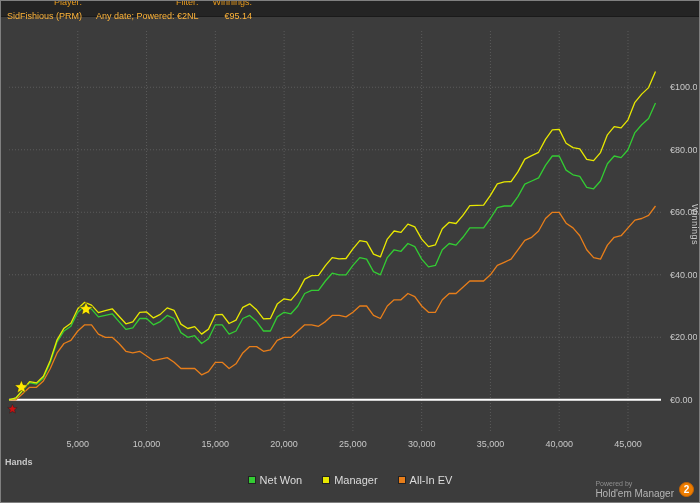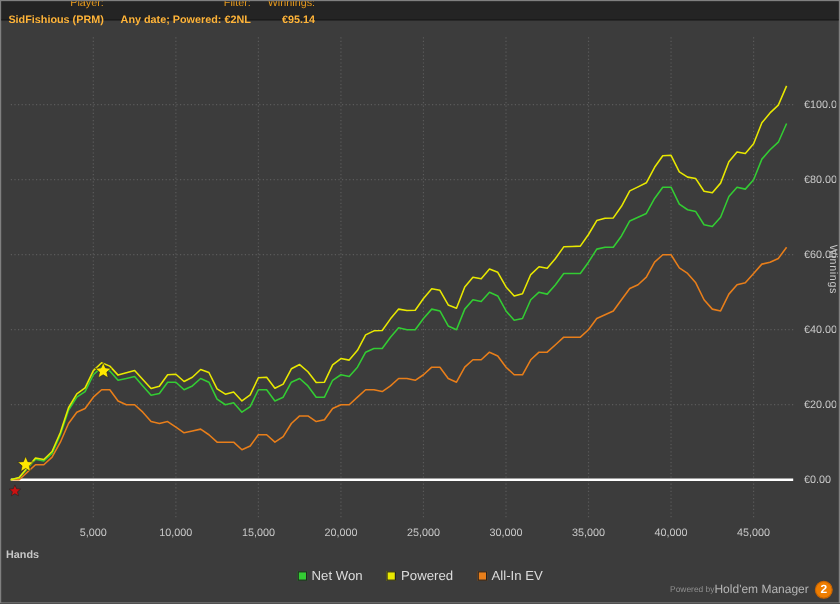--- a/index.html
+++ b/index.html
@@ -10,42 +10,42 @@
     font-family:"Liberation Sans", sans-serif;
   }
   .titlebar{
     position:absolute;left:0;top:0;right:0;height:16px;
     background:#242424;border-bottom:1px solid #1a1a1a;
     display:flex;align-items:center;gap:14px;padding:0 6px;
     font-size:9px;color:#f5a31e;white-space:nowrap;
   }
   .tb-pair{display:flex;gap:4px;align-items:flex-end;flex-direction:column;}
   .tb-label{color:#e89a1c;}
-  .tb-value{color:#ffb439;font-weight:bold;}
+  .tb-value{color:#ffb439;font-weight:normal;}
   .chart-region{position:absolute;left:4px;top:22px;width:692px;height:445px;}
   svg text{font-family:"Liberation Sans", sans-serif;}
   .xlabel{
     position:absolute;left:4px;top:456px;width:652px;
     font-size:9px;font-weight:bold;color:#c8c8c8;
   }
   .ylabel{
     position:absolute;left:668px;top:218px;width:50px;height:11px;
     font-size:9px;color:#c8c8c8;transform:rotate(90deg);transform-origin:center;
     text-align:center;letter-spacing:0.5px;
   }
   .legend{
     position:absolute;left:0;right:0;top:473px;display:flex;
     justify-content:center;gap:20px;align-items:center;
   }
   .legend-item{display:flex;align-items:center;gap:4px;font-size:11px;color:#dcdcdc;}
   .legend-swatch{width:8px;height:8px;display:inline-block;border:1px solid #222;}
   .powered{
     position:absolute;right:5px;bottom:3px;display:flex;align-items:center;gap:5px;
   }
-  .powered-text{display:flex;flex-direction:row;align-items:center;line-height:1.1;}
+  .powered-text{display:flex;flex-direction:column;align-items:flex-start;line-height:1.1;}
   .powered-by{font-size:7px;color:#8f8f8f;}
   .brand{font-size:10px;color:#b5b5b5;}
   .badge{
     width:15px;height:15px;border-radius:50%;background:#ee7d00;color:#fff;
     font-size:10px;font-weight:bold;display:flex;align-items:center;justify-content:center;
     border:1px solid #c96400;
   }
 </style>
 </head>
 <body>
@@ -111,21 +111,21 @@
   <div class="xlabel">Hands</div>
   <div class="ylabel">Winnings</div>
 
   <div class="legend">
     <div class="legend-item">
       <span class="legend-swatch" style="background: rgb(51, 204, 51);"></span>
       <span>Net Won</span>
     </div>
     <div class="legend-item">
       <span class="legend-swatch" style="background: rgb(232, 232, 0);"></span>
-      <span>Powered</span>
+      <span>Manager</span>
     </div>
     <div class="legend-item">
       <span class="legend-swatch" style="background: rgb(232, 126, 26);"></span>
       <span>All-In EV</span>
     </div>
   </div>
 
   <div class="powered">
     <div class="powered-text">
       <span class="powered-by">Powered by</span>

